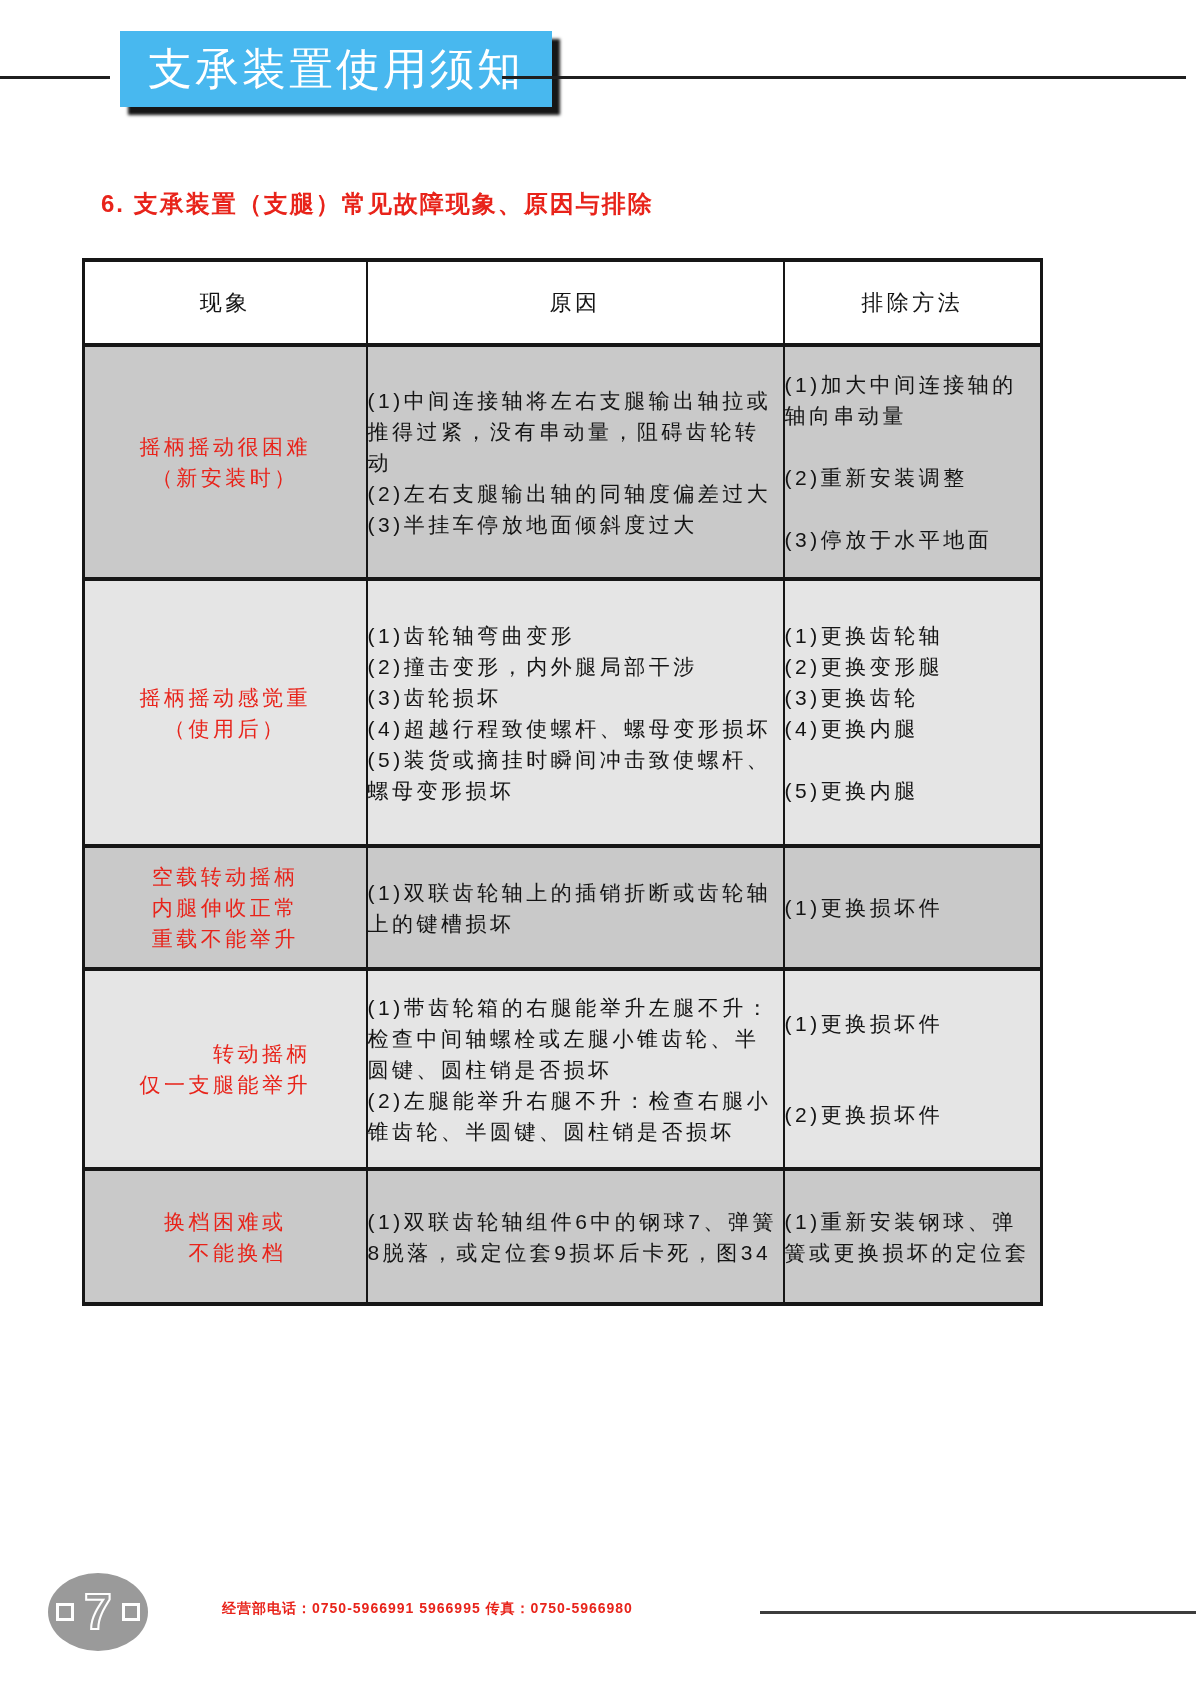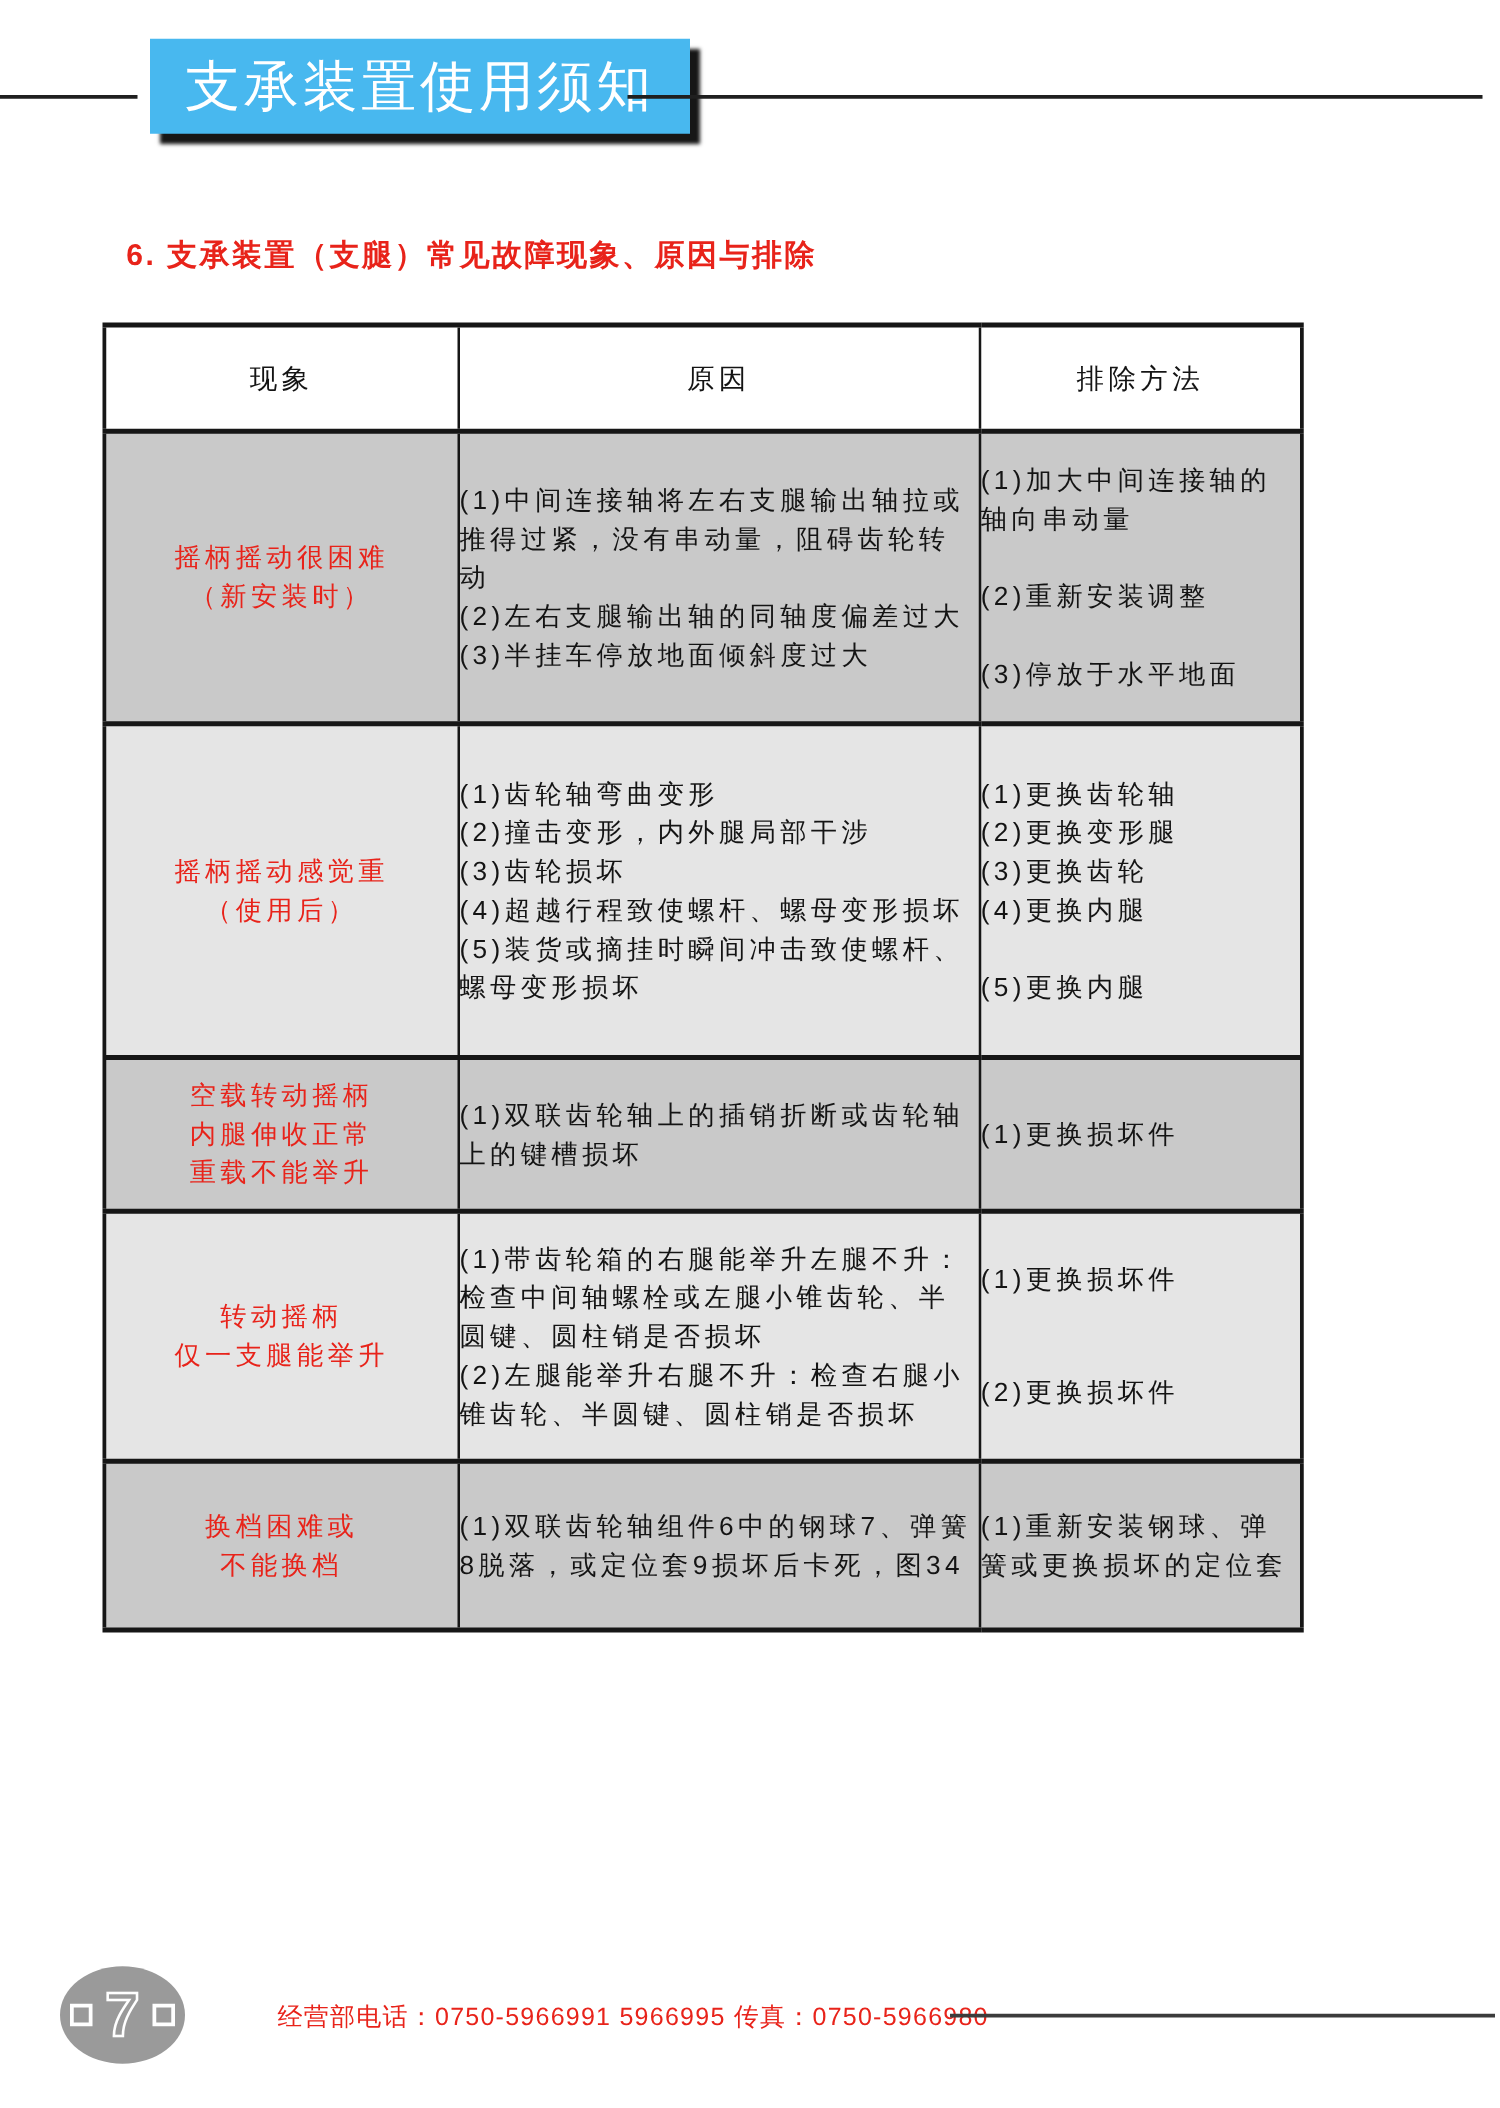--- a/index.html
+++ b/index.html
@@ -43,41 +43,41 @@
     vertical-align:middle;padding:0;
   }
   tr.hrow{height:85px;}
   tr.hrow th{background:#ffffff;font-weight:normal;font-size:22px;text-align:center;}
   tr.r1{height:234px;} tr.r2{height:267px;} tr.r3{height:123px;}
   tr.r4{height:200px;} tr.r5{height:135px;}
   tr.gray td{background:#c9c9c9;}
   tr.white td{background:#e5e5e5;}
   td.ph{text-align:center;color:#e8231a;}
   td.ph .ph-block{display:inline-block;}
-  td.ph .ph-block.left{text-align:center;}
+  td.ph .ph-block.left{text-align:right;}
   td.cause{padding:4px 12px 4px 16px;}
   td.remedy{padding:4px 8px 4px 16px;}
   .mb1{margin-bottom:31px;}
   .mt1{margin-top:31px;}
   .mt2{margin-top:60px;}
 
   
   .page-badge{
     position:absolute;left:48px;top:1573px;width:100px;height:78px;
     background:#9a9a9a;border-radius:50%;
     display:flex;align-items:center;justify-content:center;gap:10px;
   }
   .page-badge .sq{width:12px;height:12px;border:3px solid #ffffff;background:transparent;}
   .page-badge .num{
     font-size:50px;font-weight:bold;line-height:1;color:#9a9a9a;
     -webkit-text-stroke:2px #ffffff;
   }
   .footer-contact{
     position:absolute;left:222px;top:1600px;
-    color:#e8231a;font-size:20px;font-weight:normal;letter-spacing:1px;white-space:nowrap;
+    color:#e8231a;font-size:14px;font-weight:bold;letter-spacing:1px;white-space:nowrap;
   }
   .footer-rule{position:absolute;left:760px;top:1611px;width:436px;height:3px;background:#3c3c3c;}
 </style>
 </head>
 <body>
 
 <div class="page">
 
   <div class="hdr-rule left"></div>
   <div class="title-box">

